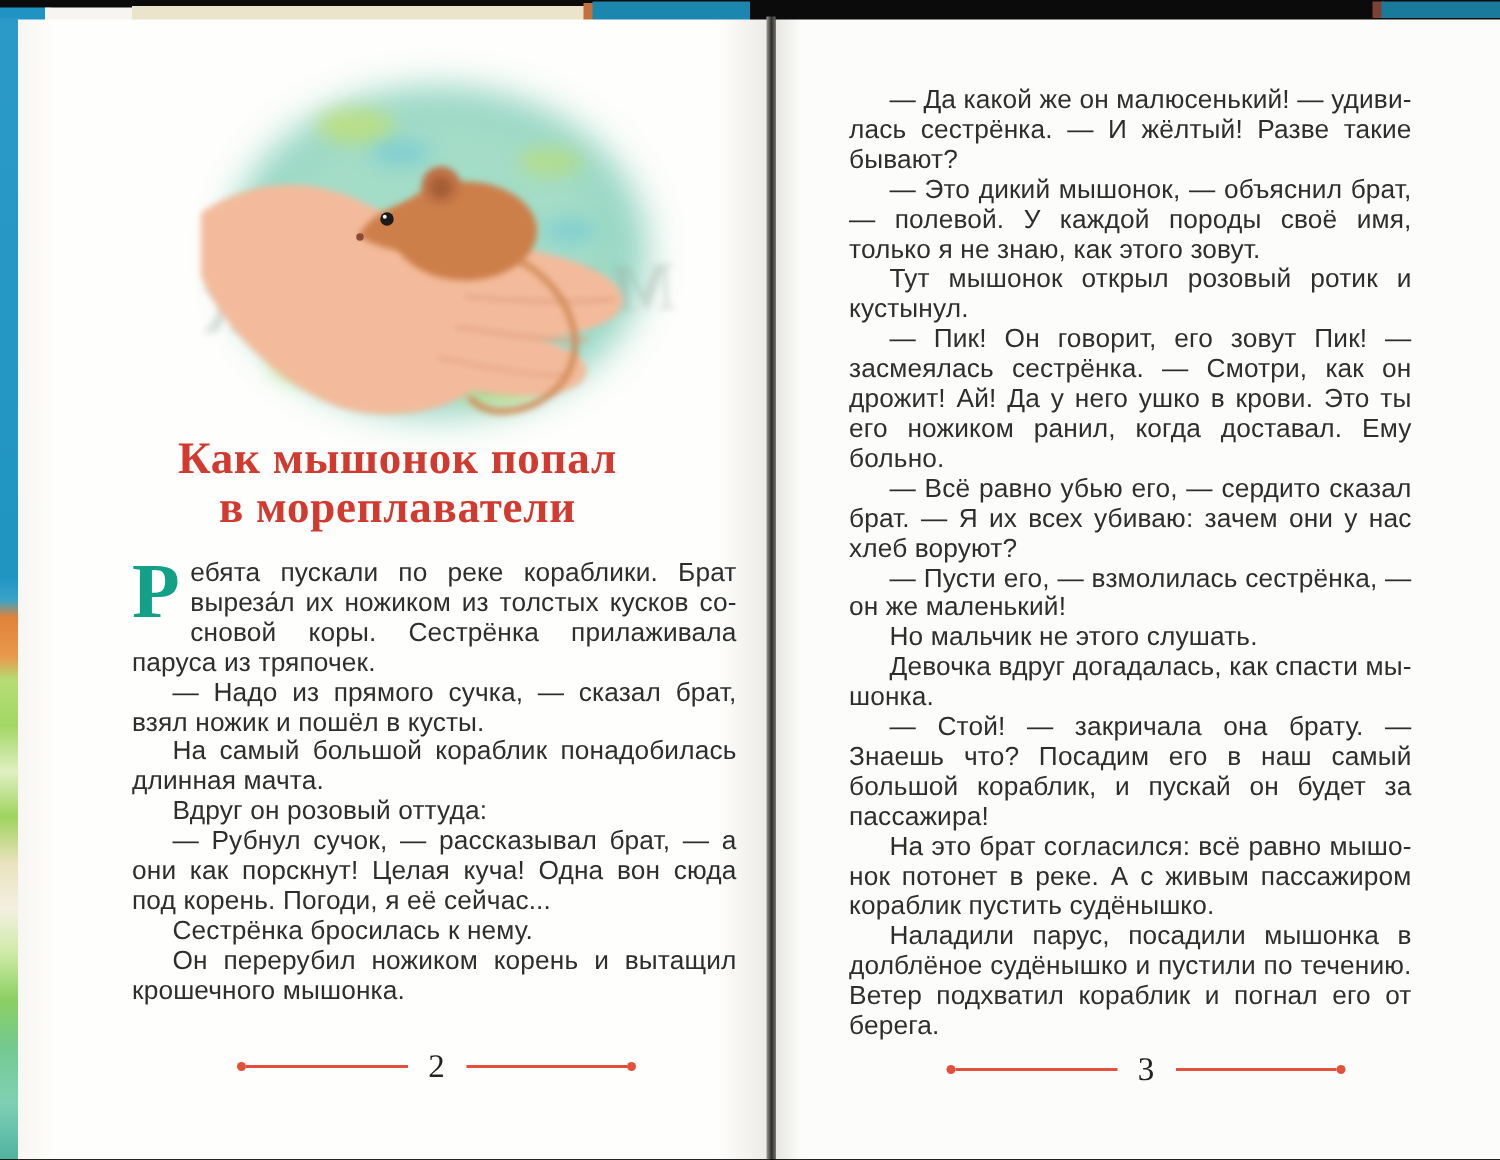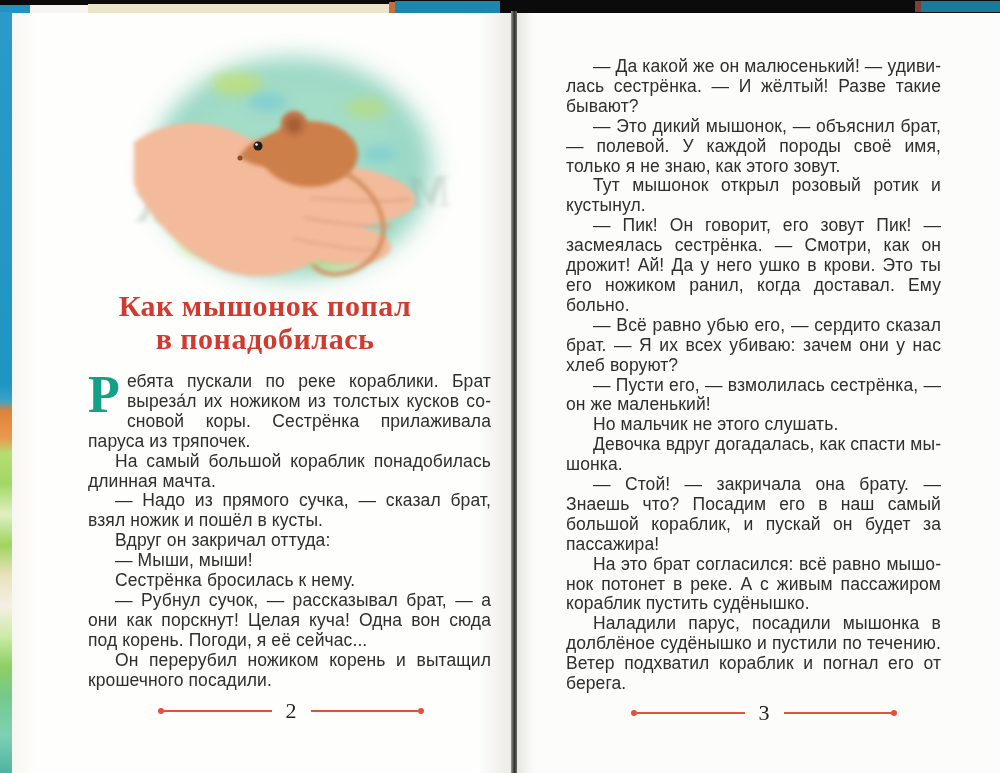--- a/index.html
+++ b/index.html
@@ -112,31 +112,30 @@
           <circle cx="152" cy="78" r="13" fill="#bf7245" filter="url(#b2)"></circle>
           <circle cx="152" cy="79" r="7" fill="#a55f35" filter="url(#b2)"></circle>
           <circle cx="116" cy="100" r="4.5" fill="#1c1c1c"></circle>
           <circle cx="114.5" cy="98.5" r="1.3" fill="#fff"></circle>
           <circle cx="98" cy="112" r="2.5" fill="#8a4a33"></circle>
         </g>
       </svg>
     </div>
 
     <h1 class="story-title">Как мышонок попал
-в понадобилась</h1>
+в мореплаватели</h1>
 
     <div class="text-col text-col-left">
         <p class="para first"><span class="dropcap">Р</span>ебята пускали по реке кораблики. Брат выреза́л их ножиком из толстых кусков со­сновой коры. Сестрёнка прилаживала паруса из тряпочек.</p>
+        <p class="para">— Надо из прямого сучка, — сказал брат, взял ножик и пошёл в кусты.</p>
         <p class="para">На самый большой кораблик понадобилась длинная мачта.</p>
-        <p class="para">— Надо из прямого сучка, — сказал брат, взял ножик и пошёл в кусты.</p>
-        <p class="para">Вдруг он закричал оттуда:</p>
-        <p class="para">— Мыши, мыши!</p>
+        <p class="para">Вдруг он розовый оттуда:</p>
+        <p class="para">— Рубнул сучок, — рассказывал брат, — а они как порскнут! Целая куча! Одна вон сюда под корень. Погоди, я её сейчас...</p>
         <p class="para">Сестрёнка бросилась к нему.</p>
-        <p class="para">— Рубнул сучок, — рассказывал брат, — а они как порскнут! Целая куча! Одна вон сюда под корень. Погоди, я её сейчас...</p>
-        <p class="para">Он перерубил ножиком корень и вытащил крошечного посадили.</p>
+        <p class="para">Он перерубил ножиком корень и вытащил крошечного мышонка.</p>
       </div>
 
     <div class="footer footer-left">
       <span class="dot"></span>
       <span class="rule"></span>
       <span class="pagenum">2</span>
       <span class="rule"></span>
       <span class="dot"></span>
     </div>
   </div>

